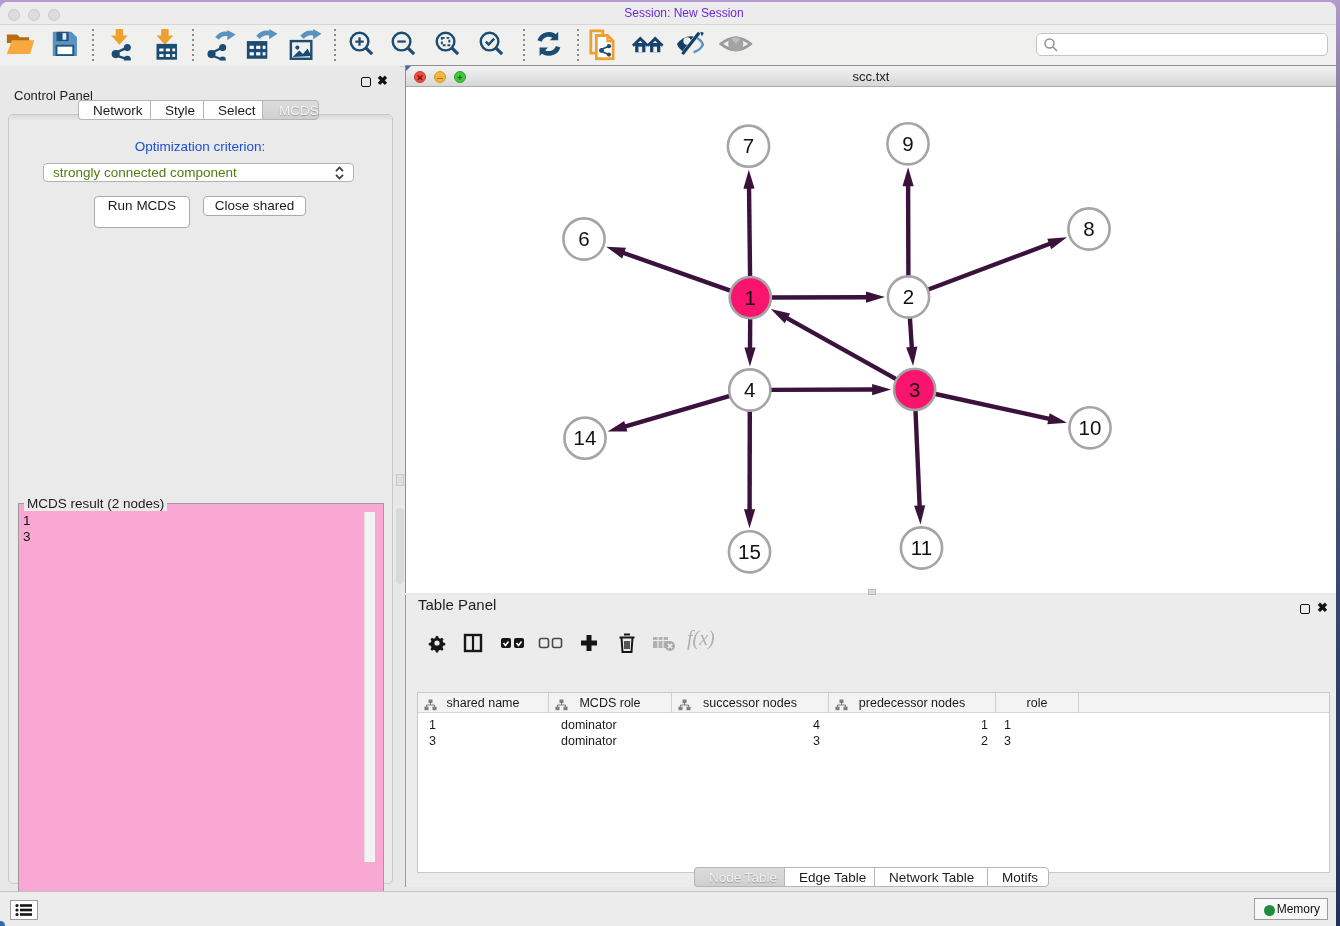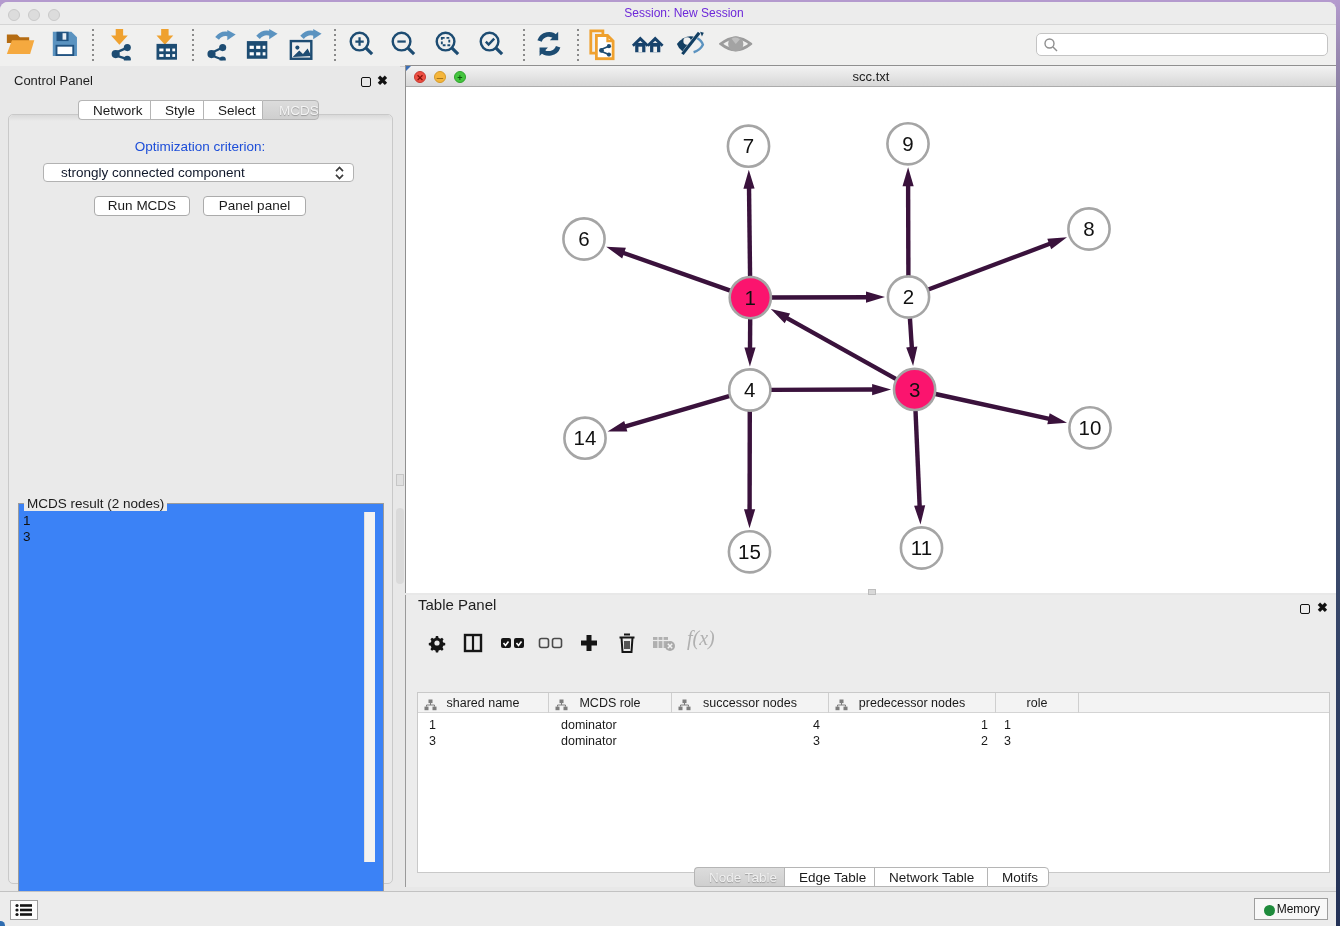--- a/index.html
+++ b/index.html
@@ -7,35 +7,35 @@
 #win{position:absolute;left:0;top:2px;width:1336px;height:924px;background:#e8e8e8;border-radius:8px 8px 0 0;overflow:hidden}
 #titlebar{position:absolute;left:0;top:0;width:100%;height:22px;background:#ececec;}
 .tl{position:absolute;top:7px;width:12px;height:12px;border-radius:50%;background:#dcdcdc;border:1px solid #c9c9c9}
 #wtitle{position:absolute;top:4px;left:16px;width:100%;text-align:center;font-size:12px;color:#6d28d9}
 #toolbar{position:absolute;left:0;top:22px;width:100%;height:43px;background:#f0f0ef;border-top:1px solid #d5d5d5;border-bottom:1px solid #cfcfcf}
 .sep{position:absolute;top:4px;height:34px;width:2px;background-image:repeating-linear-gradient(#8a8a8a 0 2px,transparent 2px 5px)}
 .ticon{position:absolute;top:4px;transform:scale(0.93);transform-origin:top left}
 #searchbox{position:absolute;left:1036px;top:8px;width:292px;height:23px;background:#fff;border:1px solid #c4c4c4;border-radius:5px}
 
 #cpanel{position:absolute;left:0;top:64px;width:400px;height:821px;background:#e8e8e8}
-#cphead{position:absolute;left:14px;top:7px;font-size:13px;color:#1e1e1e}
+#cphead{position:absolute;left:14px;top:22px;font-size:13px;color:#1e1e1e}
 .floatbox{position:absolute;top:11px;width:10px;height:10px;border:1.6px solid #111;border-radius:2px}
 .closex{position:absolute;top:7px;font-size:13px;font-weight:bold;color:#111}
 #tabrow{position:absolute;left:78px;top:34px;height:20px;display:flex;font-size:13.5px}
 .tab{border:1px solid #b5b5b5;border-right:none;background:#fff;color:#1b1b1b;padding:2px 14px;line-height:15px;text-align:center}
 .tab.first{border-radius:4px 0 0 4px}
 .tab.sel{background:linear-gradient(#dcdcdc,#cfcfcf);color:#f3f3f3;text-shadow:0 1px 1px #9a9a9a;border-right:1px solid #b5b5b5;border-radius:0 4px 4px 0;padding:2px 16px}
 #tabpane{position:absolute;left:8px;top:48px;width:385px;height:770px;border:1px solid #c9c9c9;border-radius:5px;background:#eaeaea}
 #tabpane:before{content:"";position:absolute;left:0;top:0;width:100%;height:6px;background:linear-gradient(#d9d9d9,#eaeaea);border-radius:5px 5px 0 0}
 #optlabel{position:absolute;left:0;top:73px;width:100%;text-align:center;font-size:13.5px;color:#1d4ed8}
-#dropdown{position:absolute;left:43px;top:97px;width:311px;height:19px;background:#fff;border:1px solid #b2b2b2;border-radius:4px;font-size:13.5px;color:#0f172a;line-height:17px;padding-left:17px}
-#btnrun{position:absolute;left:94px;top:130px;width:96px;height:20px}
+#dropdown{position:absolute;left:43px;top:97px;width:311px;height:19px;background:#fff;border:1px solid #b2b2b2;border-radius:4px;font-size:13.5px;color:#4d7c0f;line-height:17px;padding-left:9px}
+#btnrun{position:absolute;left:94px;top:130px;width:96px;height:32px}
 #btnclose{position:absolute;left:203px;top:130px;width:103px;height:20px}
 .mbtn{background:#fff;border:1px solid #ababab;border-radius:4px;font-size:13.5px;color:#1b1b1b;text-align:center;line-height:18px}
-#fieldset{position:absolute;left:18px;top:437px;width:366px;height:408px;border:1px solid #9b9b9b;background:#3b82f6}
+#fieldset{position:absolute;left:18px;top:437px;width:366px;height:408px;border:1px solid #9b9b9b;background:#f9a8d4}
 #legend{position:absolute;left:5px;top:-8px;background:#eaeaea;font-size:13.5px;color:#1b1b1b;padding:0 3px}
 #resulttext{position:absolute;left:4px;top:9px;font-size:13.5px;color:#111;line-height:16px}
 #cpscroll{position:absolute;left:345px;top:8px;width:11px;height:350px;background:#f2f2f2;border-left:1px solid #e0e0e0}
 
 #grip{position:absolute;left:396px;top:472px;width:8px;height:12px;background:#e0e0e0;border:1px solid #c6c6c6}
 
 #netwin{position:absolute;left:405px;top:63px;width:932px;height:528px;border:1px solid #909090;background:#fff}
 #nettitle{position:absolute;left:0;top:0;width:100%;height:21px;background:linear-gradient(#f3f3f3,#d7d7d7);border-bottom:1px solid #ababab}
 #nettitle .t{position:absolute;top:3px;left:0;width:100%;text-align:center;font-size:13px;color:#1a1a1a}
 .mac{position:absolute;top:4.5px;width:12px;height:12px;border-radius:50%;text-align:center;line-height:12px;font-size:9px;font-weight:bold}
@@ -213,21 +213,21 @@
     <div class="tab" style="width:59px">Select</div>
     <div class="tab sel" style="width:57px">MCDS</div>
   </div>
   <div id="optlabel">Optimization criterion:</div>
   <div id="dropdown">strongly connected component
     <svg width="11" height="14" style="position:absolute;right:8px;top:2px" viewBox="0 0 11 14">
           <path d="M2 5.2 L5.5 1.5 L9 5.2 M2 8.8 L5.5 12.5 L9 8.8" fill="none" stroke="#3c3c3c" stroke-width="1.7"></path>
         </svg>
   </div>
   <div id="btnrun" class="mbtn">Run MCDS</div>
-  <div id="btnclose" class="mbtn">Panel panel</div>
+  <div id="btnclose" class="mbtn">Close shared</div>
   <div id="fieldset">
     <div id="legend">MCDS result (2 nodes)</div>
     <div id="resulttext">1<br>3</div>
     <div id="cpscroll"></div>
   </div>
  </div>
  <div id="grip"></div>
  <div class="abs" style="left:396px;top:506px;width:8px;height:76px;background:#dadada;border-radius:4px"></div>
 
  <div id="netwin">

